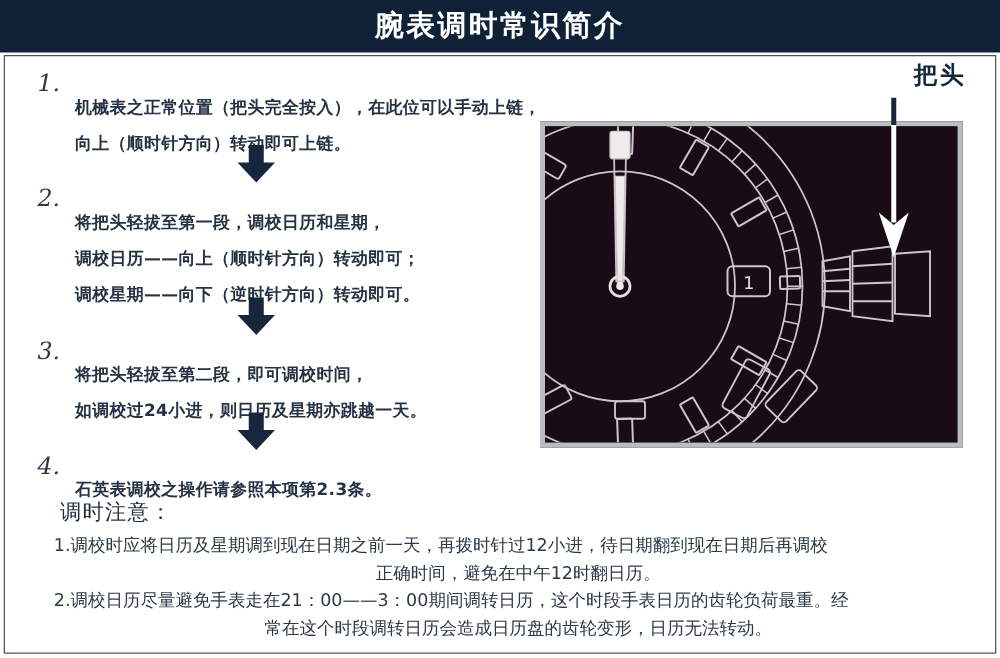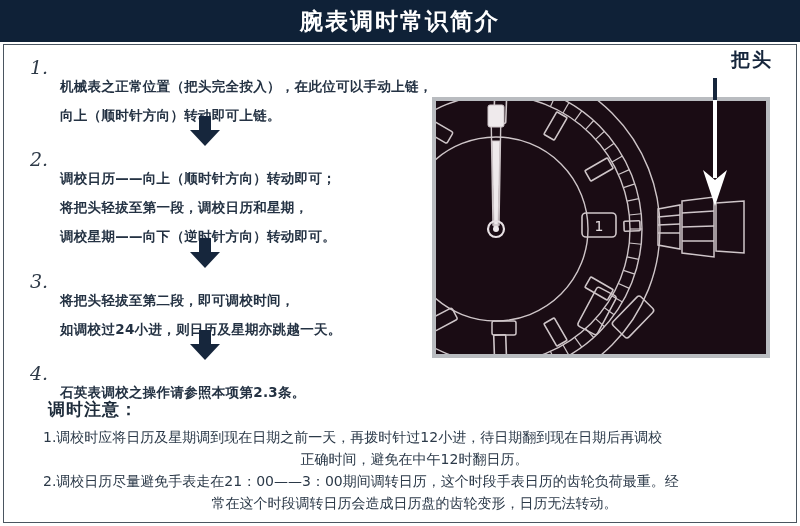--- a/index.html
+++ b/index.html
@@ -107,21 +107,21 @@
   
   #notes {
     position: absolute;
     left: 48px;
     top: 398px;
     width: 730px;
   }
   #notes-title {
     font-family: "DejaVu Sans", "Liberation Sans", sans-serif;
     font-size: 17px;
-    font-weight: bold;
+    font-weight: normal;
     color: #1d2b3a;
     letter-spacing: 1px;
     margin-bottom: 5px;
   }
   .note-item {
     font-family: "DejaVu Sans", "Liberation Sans", sans-serif;
     font-size: 14px;
     color: #2b3948;
     line-height: 22px;
     margin-left: -5px;
@@ -180,22 +180,22 @@
   </div>
 
   <div class="flow-arrow" style="left:190px; top:116px;">
     <div class="shaft"></div>
     <div class="head"></div>
   </div>
 
   <div class="step" style="top:148px;">
     <div class="step-num">2.</div>
     <div class="step-lines">
+      <div class="step-line">将把头轻拔至第一段，调校日历和星期，</div>
       <div class="step-line">调校日历——向上（顺时针方向）转动即可；</div>
-      <div class="step-line">将把头轻拔至第一段，调校日历和星期，</div>
       <div class="step-line">调校星期——向下（逆时针方向）转动即可。</div>
     </div>
   </div>
 
   <div class="flow-arrow" style="left:190px; top:238px;">
     <div class="shaft"></div>
     <div class="head"></div>
   </div>
 
   <div class="step" style="top:270px;">

